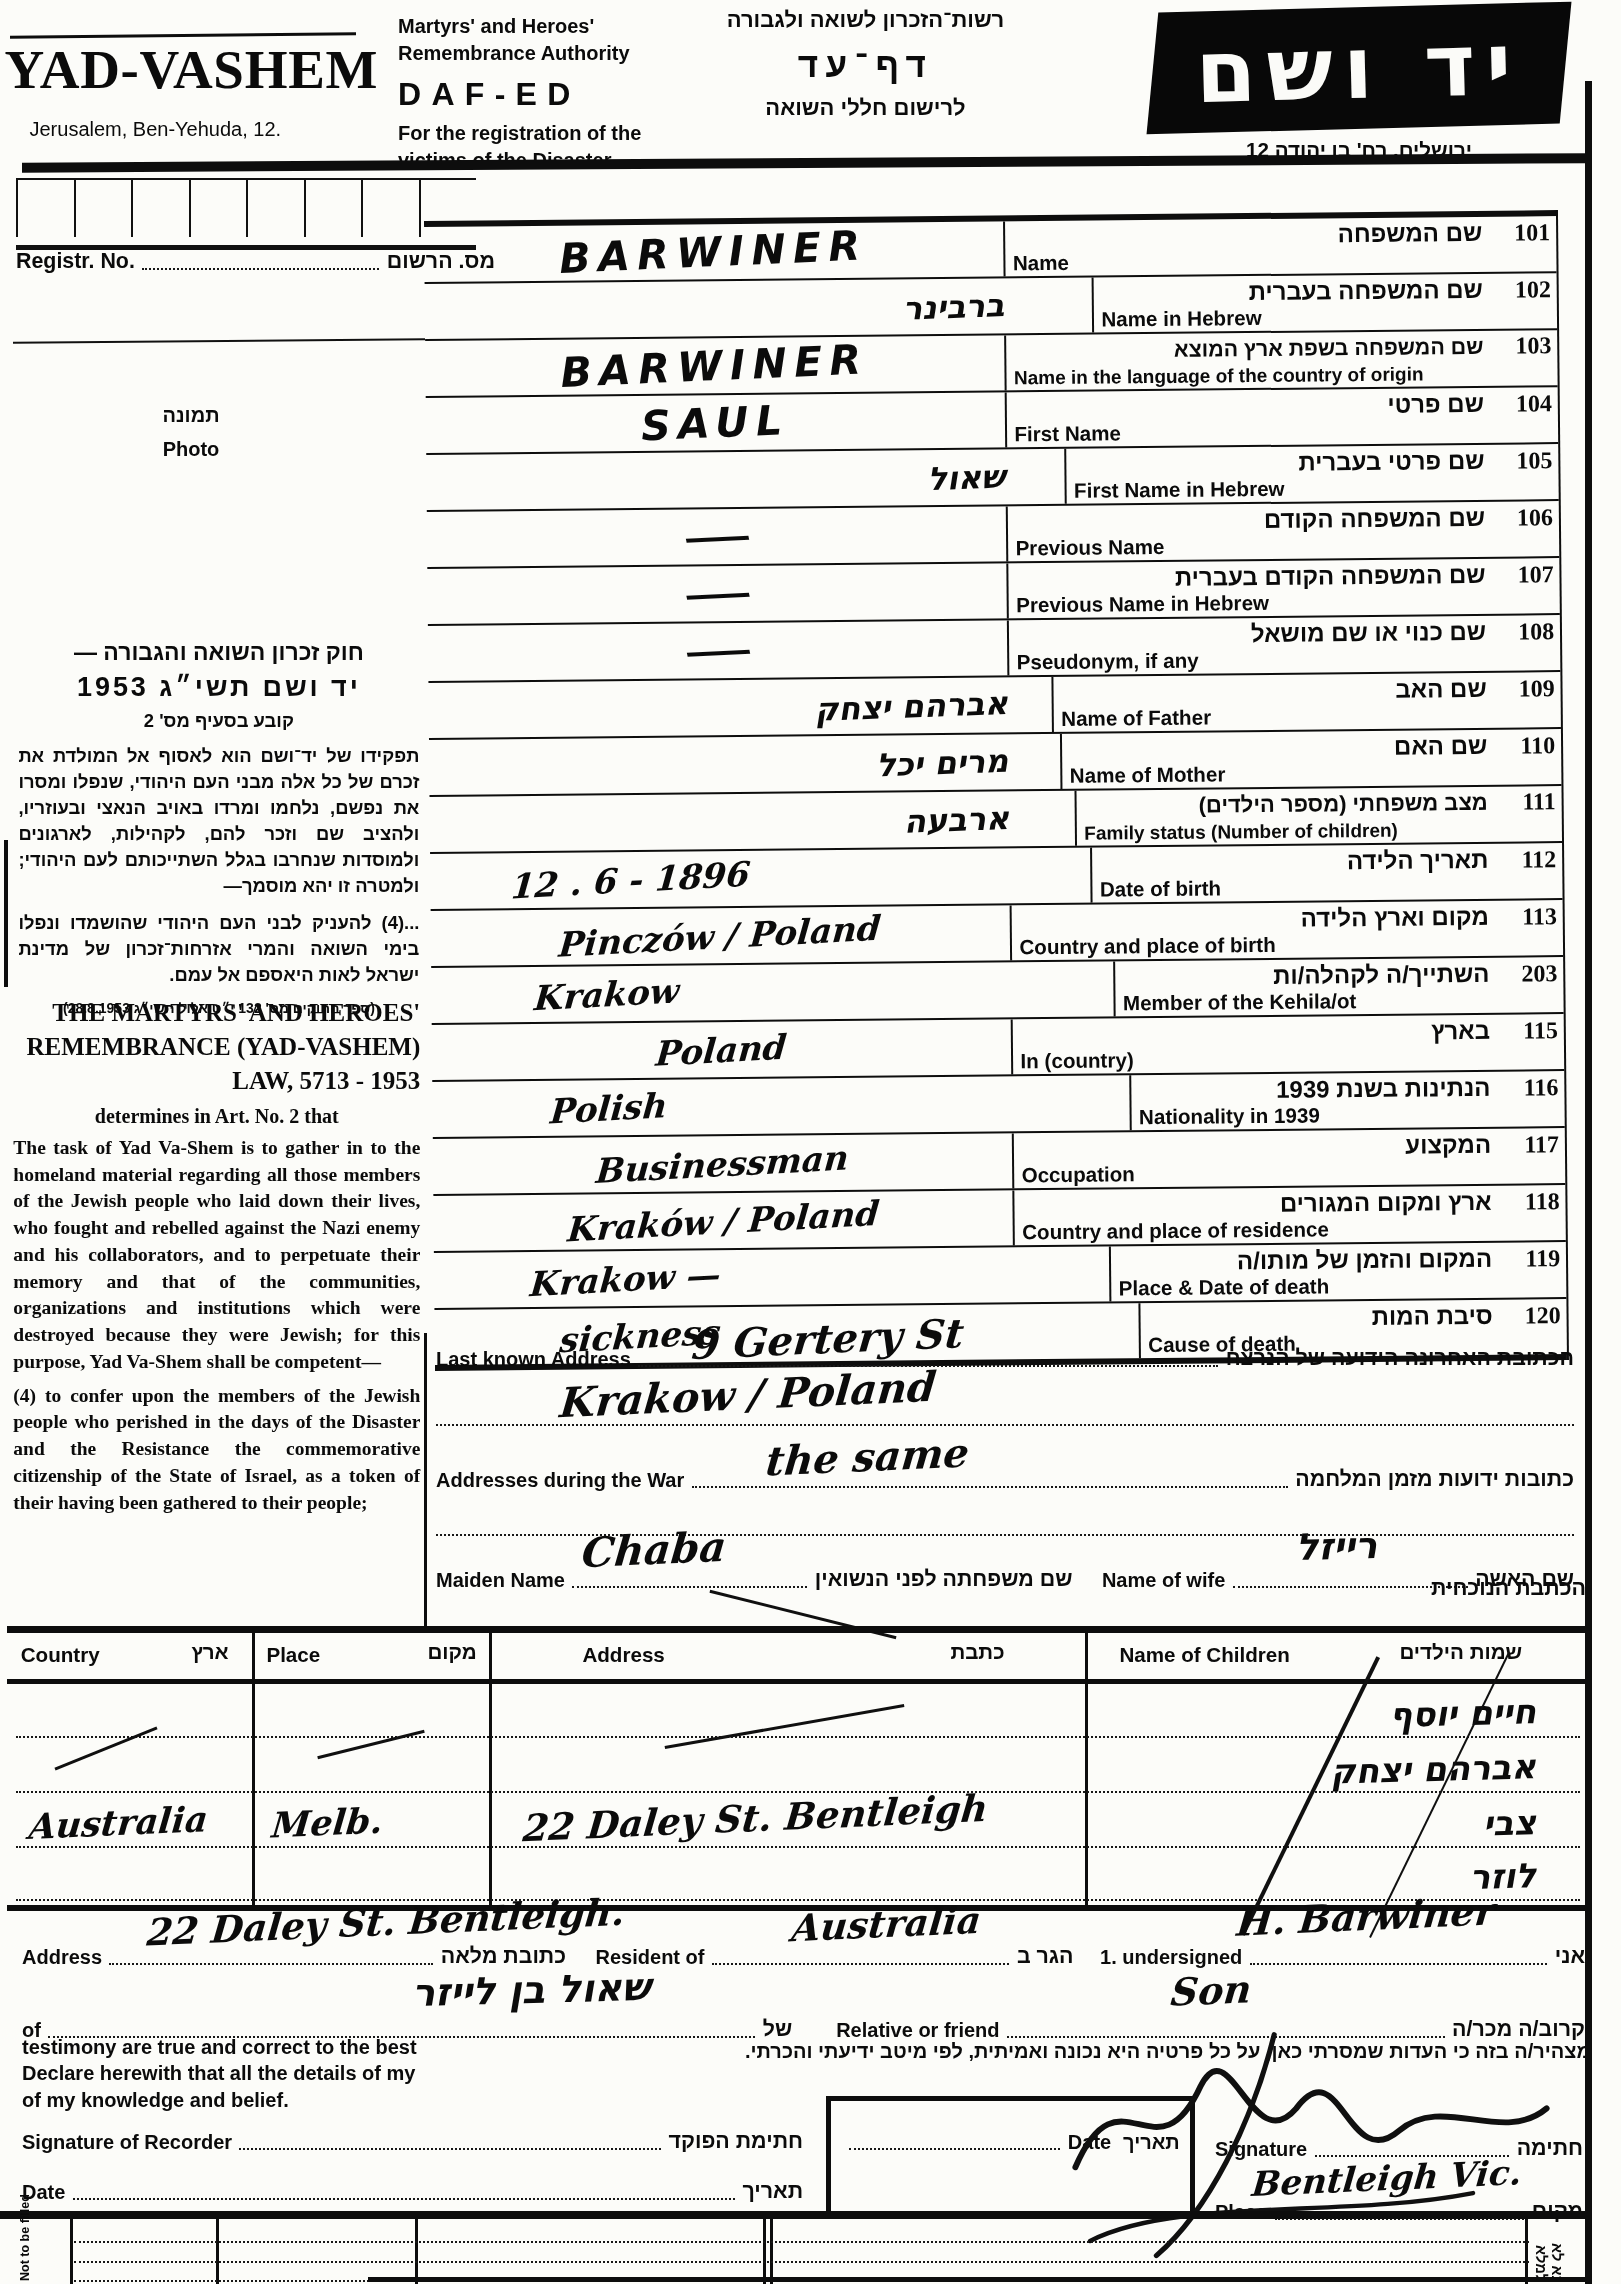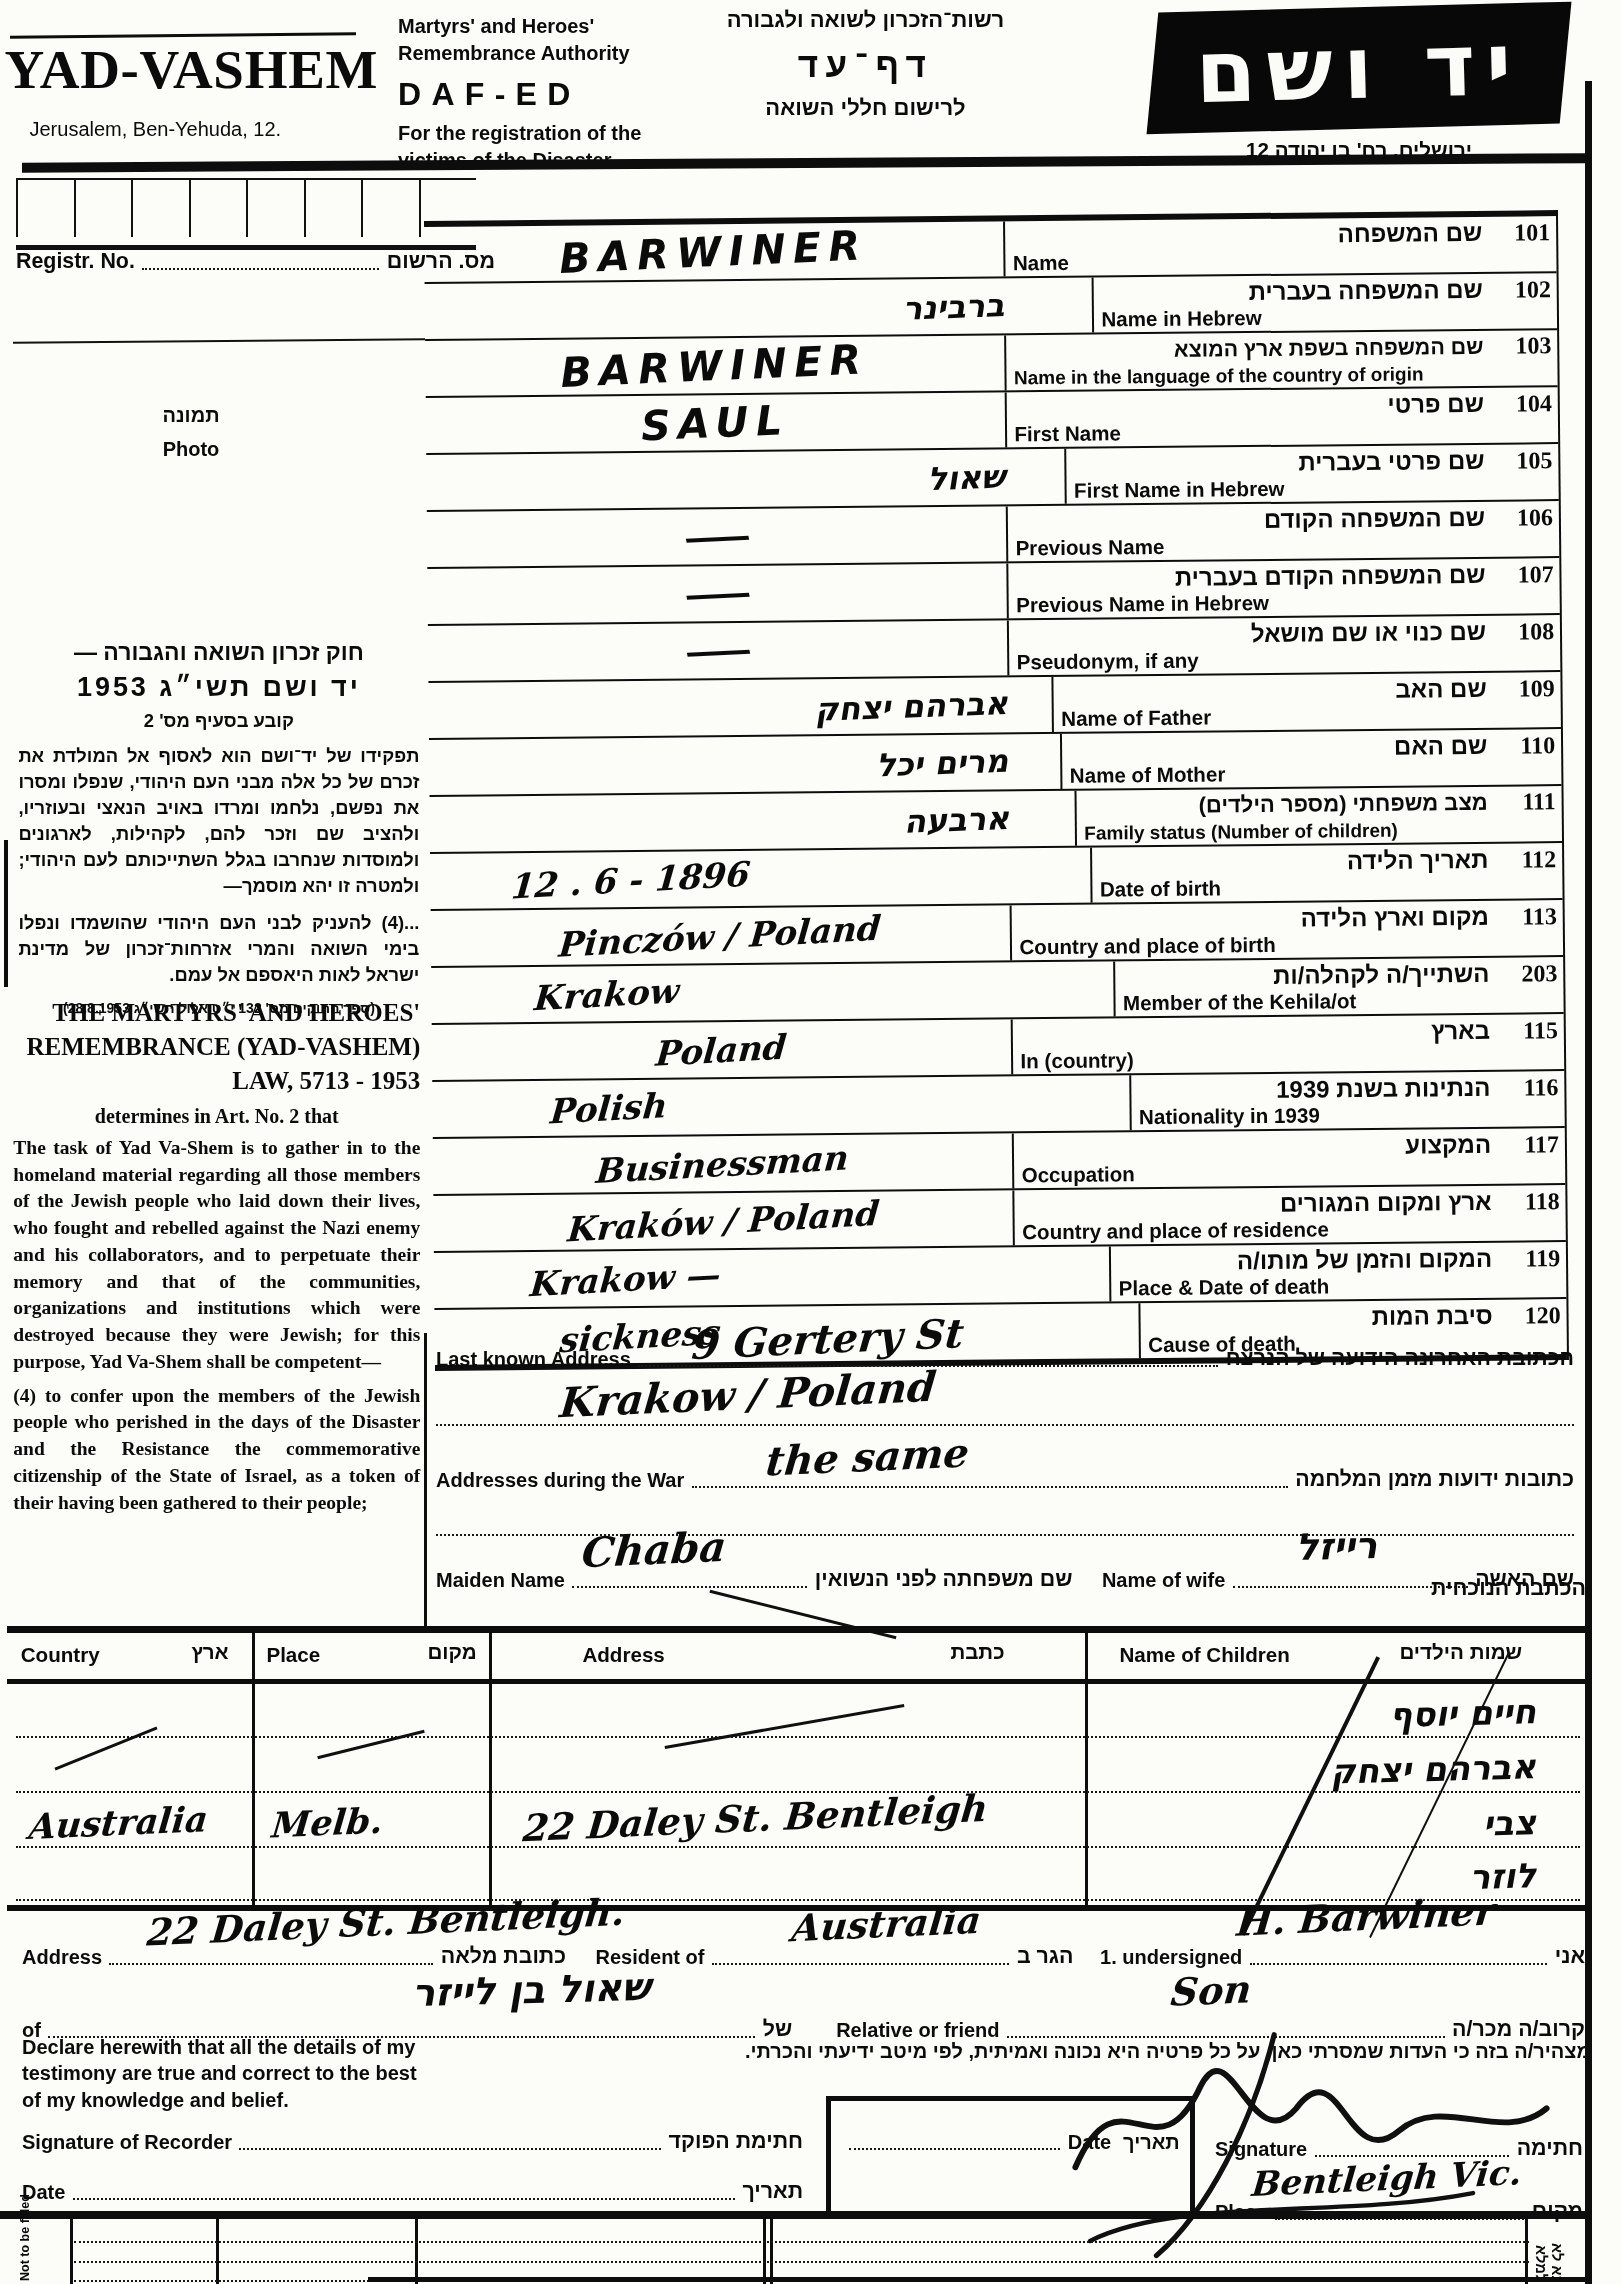--- a/index.html
+++ b/index.html
@@ -515,22 +515,22 @@
     <span class="he-tail rtl">של</span>
     <span style="width:44px;"></span>
     <span>Relative or friend</span>
     <span class="dots" style="min-width:162px;"></span>
     <span class="he-tail rtl">קרוב/ה מכר/ה</span>
   </div>
   <div class="hw-free hwx-heb" style="left:412px; top:1968px; font-size:38px;">שאול בן לייזר</div>
   <div class="hw-free hwx-cur" style="left:1171px; top:1968px; font-size:38px;">Son</div>
 
   <div class="abs decl-stm-en">
+    <div>testimony are true and correct to the best</div>
     <div>Declare herewith that all the details of my</div>
-    <div>testimony are true and correct to the best</div>
     <div>of my knowledge and belief.</div>
   </div>
   <div class="abs decl-stm-he">מצהיר/ה בזה כי העדות שמסרתי כאן, על כל פרטיה היא נכונה ואמיתית, לפי מיטב ידיעתי והכרתי.</div>
 
   <div class="aline" style="left:22px; top:2129px; width:781px;">
     <span>Signature of Recorder</span>
     <span class="dots"></span>
     <span class="he-tail rtl">חתימת הפוקד</span>
   </div>
 

